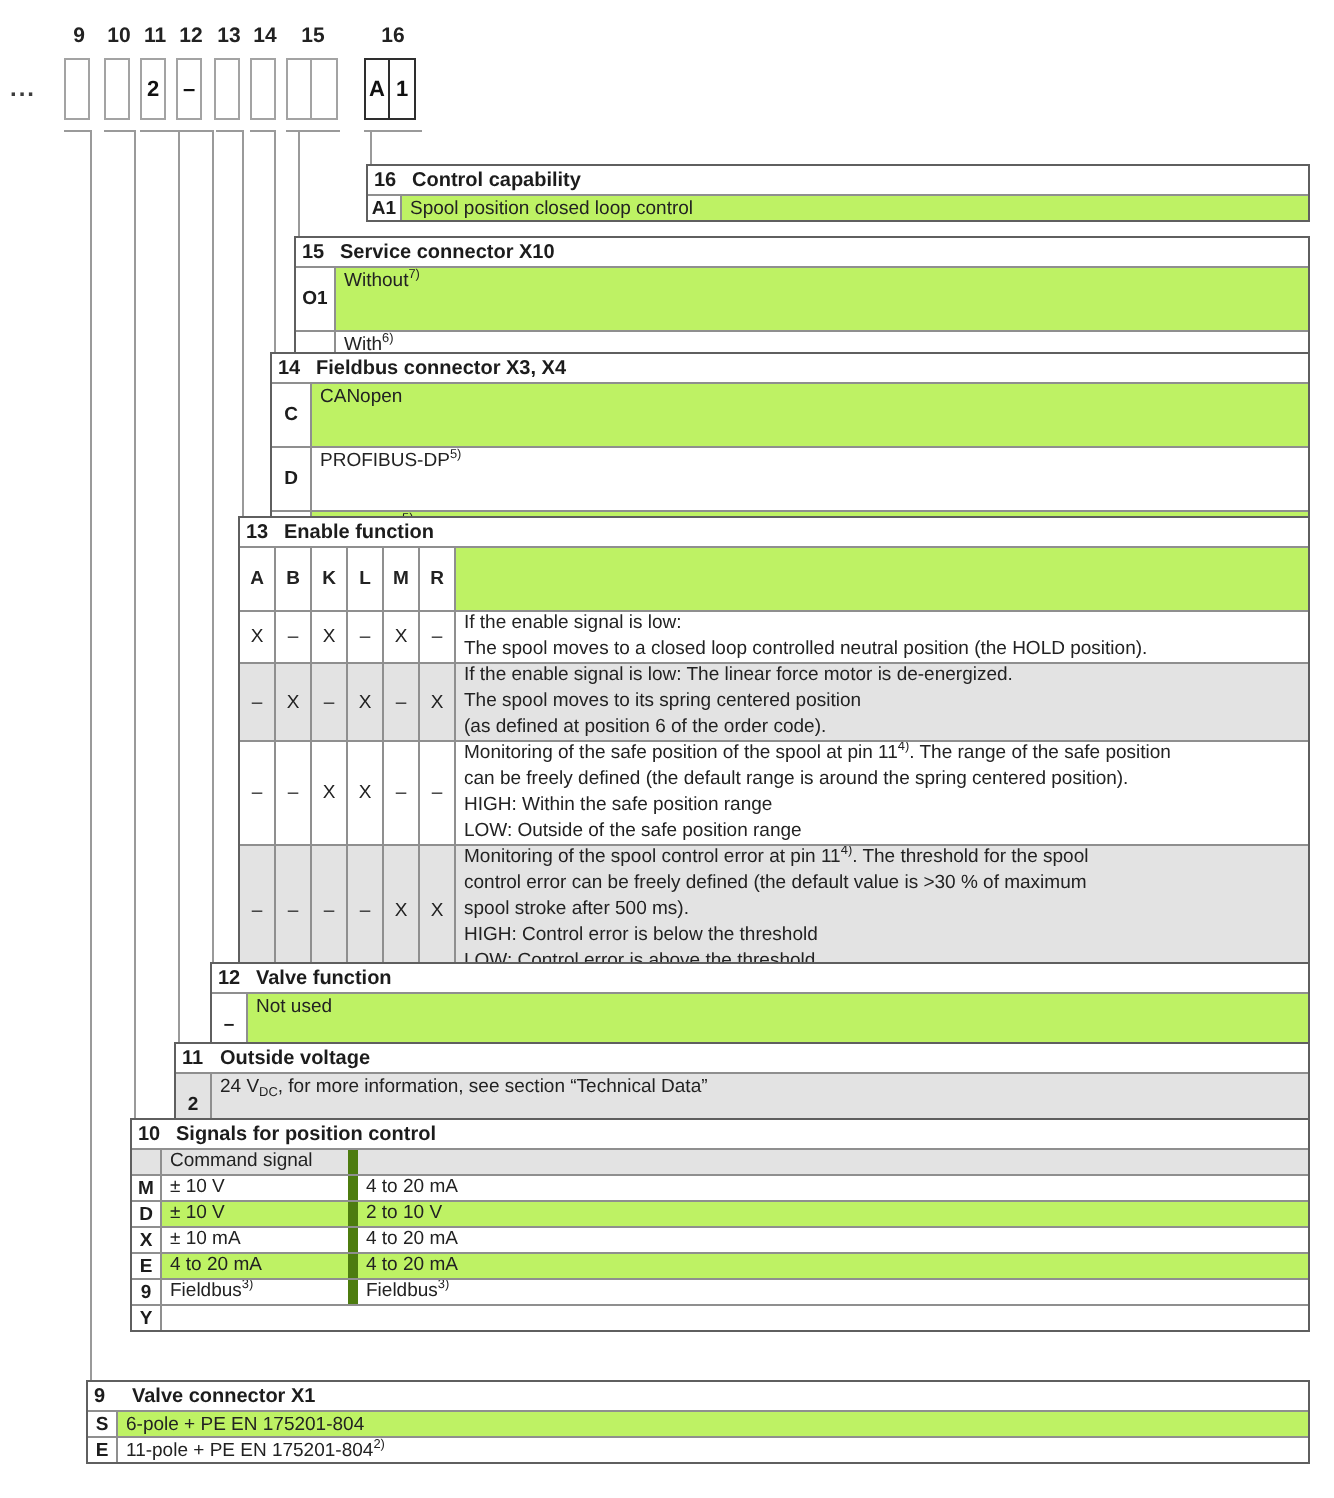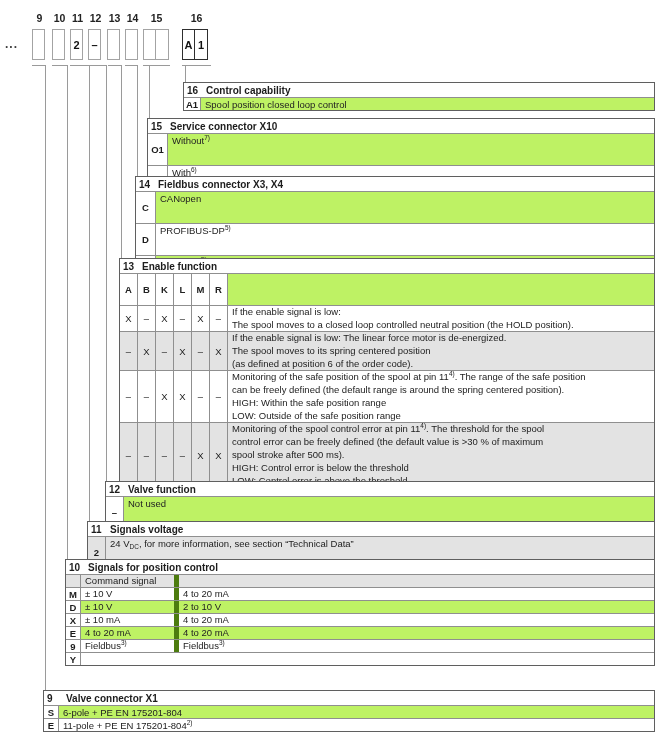--- a/index.html
+++ b/index.html
@@ -225,21 +225,21 @@
     </div>
     <div class="trow h14 shade">
       <span class="code">–</span>
       <span class="desc">Not used</span>
     </div>
   </div>
 
   <div class="tbl t11" style="left:87px;top:521px;width:568px;">
     <div class="thead">
       <span class="tnum" style="width:16px;">11</span>
-      <span class="ttitle">Signals voltage</span>
+      <span class="ttitle">Outside voltage</span>
     </div>
     <div class="trow h14 fullshade">
       <span class="code">2</span>
       <span class="desc">24 V<sub>DC</sub>, for more information, see section “Technical Data”</span>
     </div>
   </div>
 
   <div class="tbl t10" style="left:65px;top:559px;width:590px;">
     <div class="thead">
       <span class="tnum" style="width:16px;">10</span>

